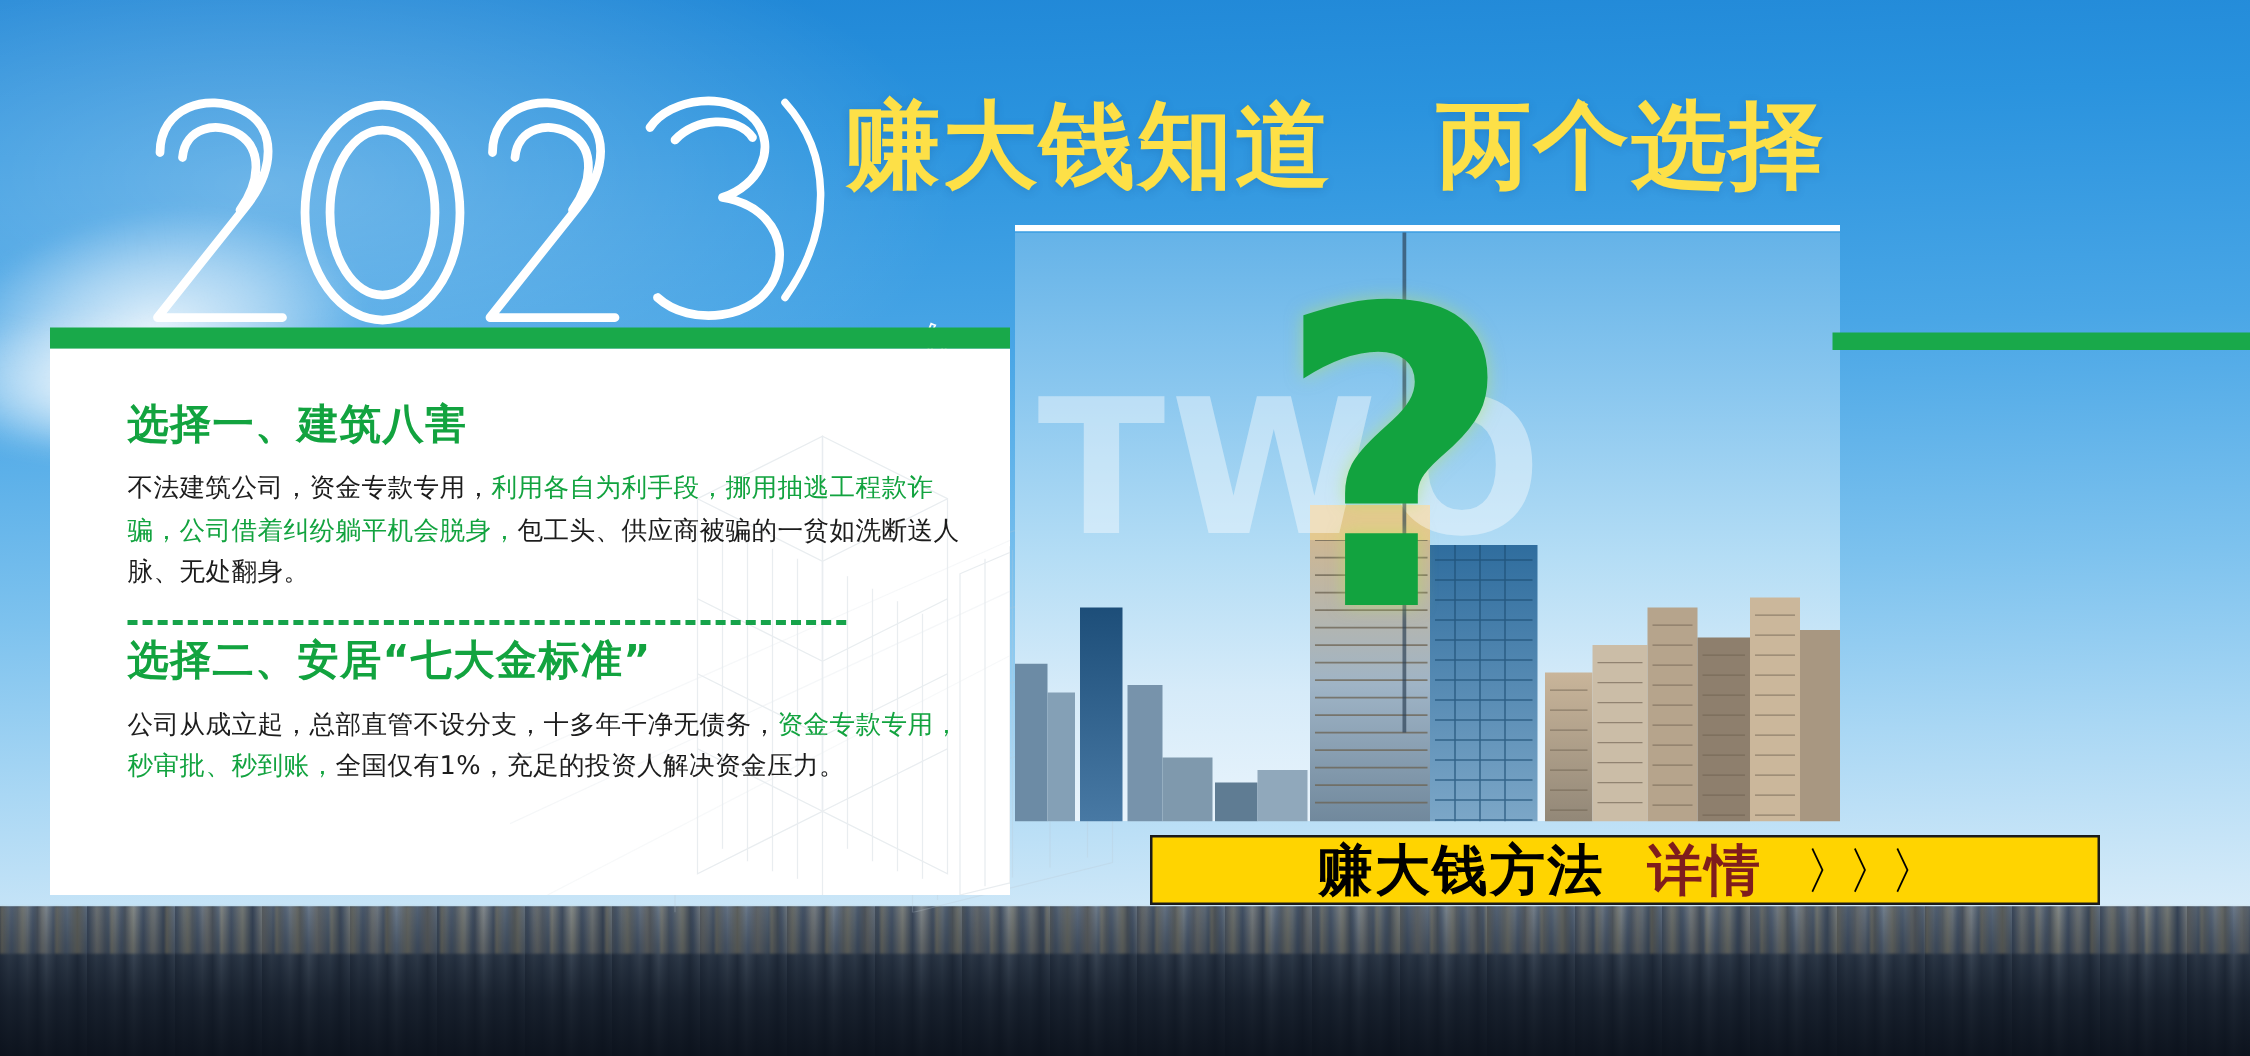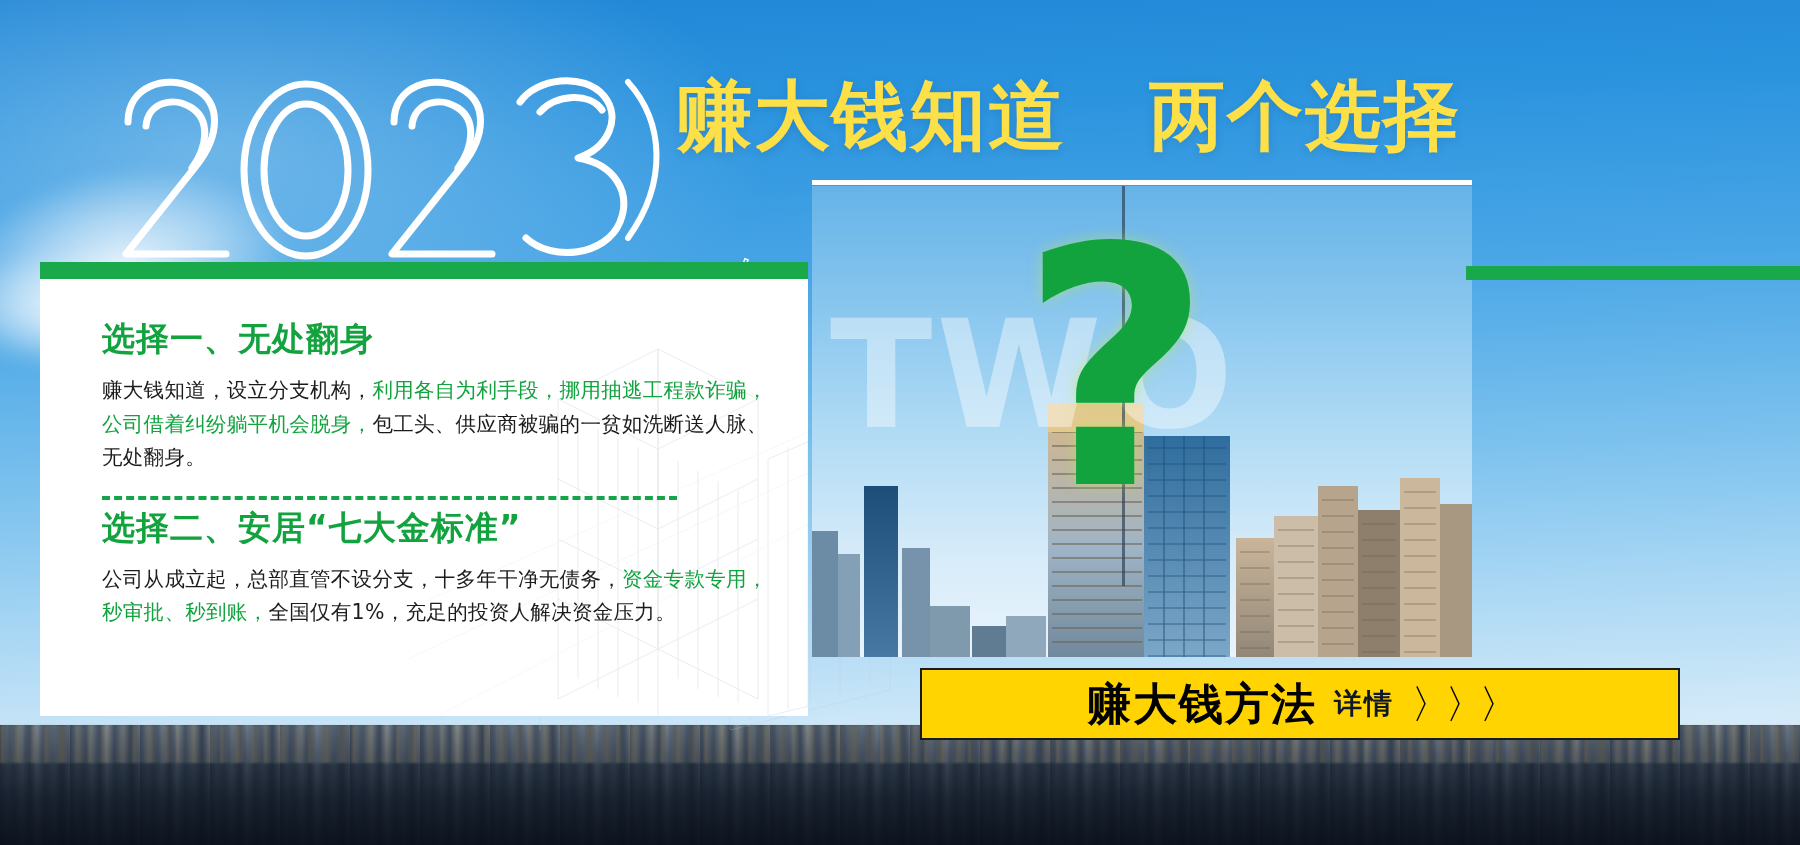--- a/index.html
+++ b/index.html
@@ -114,30 +114,30 @@
   
   .qmark {
     position:absolute; left:1020px; top:205px;
     font-size:330px; line-height:1; font-weight:700; color:#12a33f;
     font-family:"DejaVu Sans","Liberation Sans",sans-serif;
     text-shadow:0 0 14px rgba(180,230,90,.55);
   }
 
   
   .cta {
-    position:absolute; left:920px; top:668px; width:760px; height:72px;
+    position:absolute; left:920px; top:668px; width:760px; height:56px;
     background:#ffd400; border:2px solid #1a1a1a;
-    display:flex; align-items:center; justify-content:center; gap:17px;
+    display:flex; align-items:center; justify-content:center; gap:34px;
   }
   .cta-main {
     font-size:44px; font-weight:700; color:#000000; letter-spacing:2px;
     font-family:"DejaVu Sans","Liberation Sans",sans-serif;
   }
   .cta-sub {
-    font-size:28px; font-weight:700; color:#0f172a; letter-spacing:2px;
+    font-size:44px; font-weight:700; color:#7f1d1d; letter-spacing:2px;
     font-family:"DejaVu Sans","Liberation Sans",sans-serif;
   }
   .cta-arrows {
     font-size:40px; font-weight:400; color:#000000; letter-spacing:-6px;
     font-family:"DejaVu Sans","Liberation Sans",sans-serif;
   }
 
   
   .right-green {
     position:absolute; left:1466px; top:266px; width:334px; height:14px;
@@ -332,23 +332,23 @@
         <path d="M380 168 L380 430 M400 158 L400 428"></path>
         <path d="M0 380 L430 180" opacity="0.45"></path>
         <path d="M0 330 L430 140" opacity="0.4"></path>
         <path d="M30 437 L430 230" opacity="0.35"></path>
       </g>
     </svg>
 
     <div class="card-inner">
 
       <div>
-        <div class="sec-title">选择一、无处翻身</div>
+        <div class="sec-title">选择一、建筑八害</div>
         <div class="sec-body">
-          <span>赚大钱知道，设立分支机构，</span><span class="hl">利用各自为利手段，挪用抽逃工程款诈骗，公司借着纠纷躺平机会脱身，</span><span>包工头、供应商被骗的一贫如洗断送人脉、无处翻身。</span>
+          <span>不法建筑公司，资金专款专用，</span><span class="hl">利用各自为利手段，挪用抽逃工程款诈骗，公司借着纠纷躺平机会脱身，</span><span>包工头、供应商被骗的一贫如洗断送人脉、无处翻身。</span>
         </div>
       </div>
 
       <div class="dashed-div"></div>
 
       <div class="sec2">
         <div class="sec-title">选择二、安居“七大金标准”</div>
         <div class="sec-body">
           <span>公司从成立起，总部直管不设分支，十多年干净无债务，</span><span class="hl">资金专款专用，秒审批、秒到账，</span><span>全国仅有1%，充足的投资人解决资金压力。</span>
         </div>

